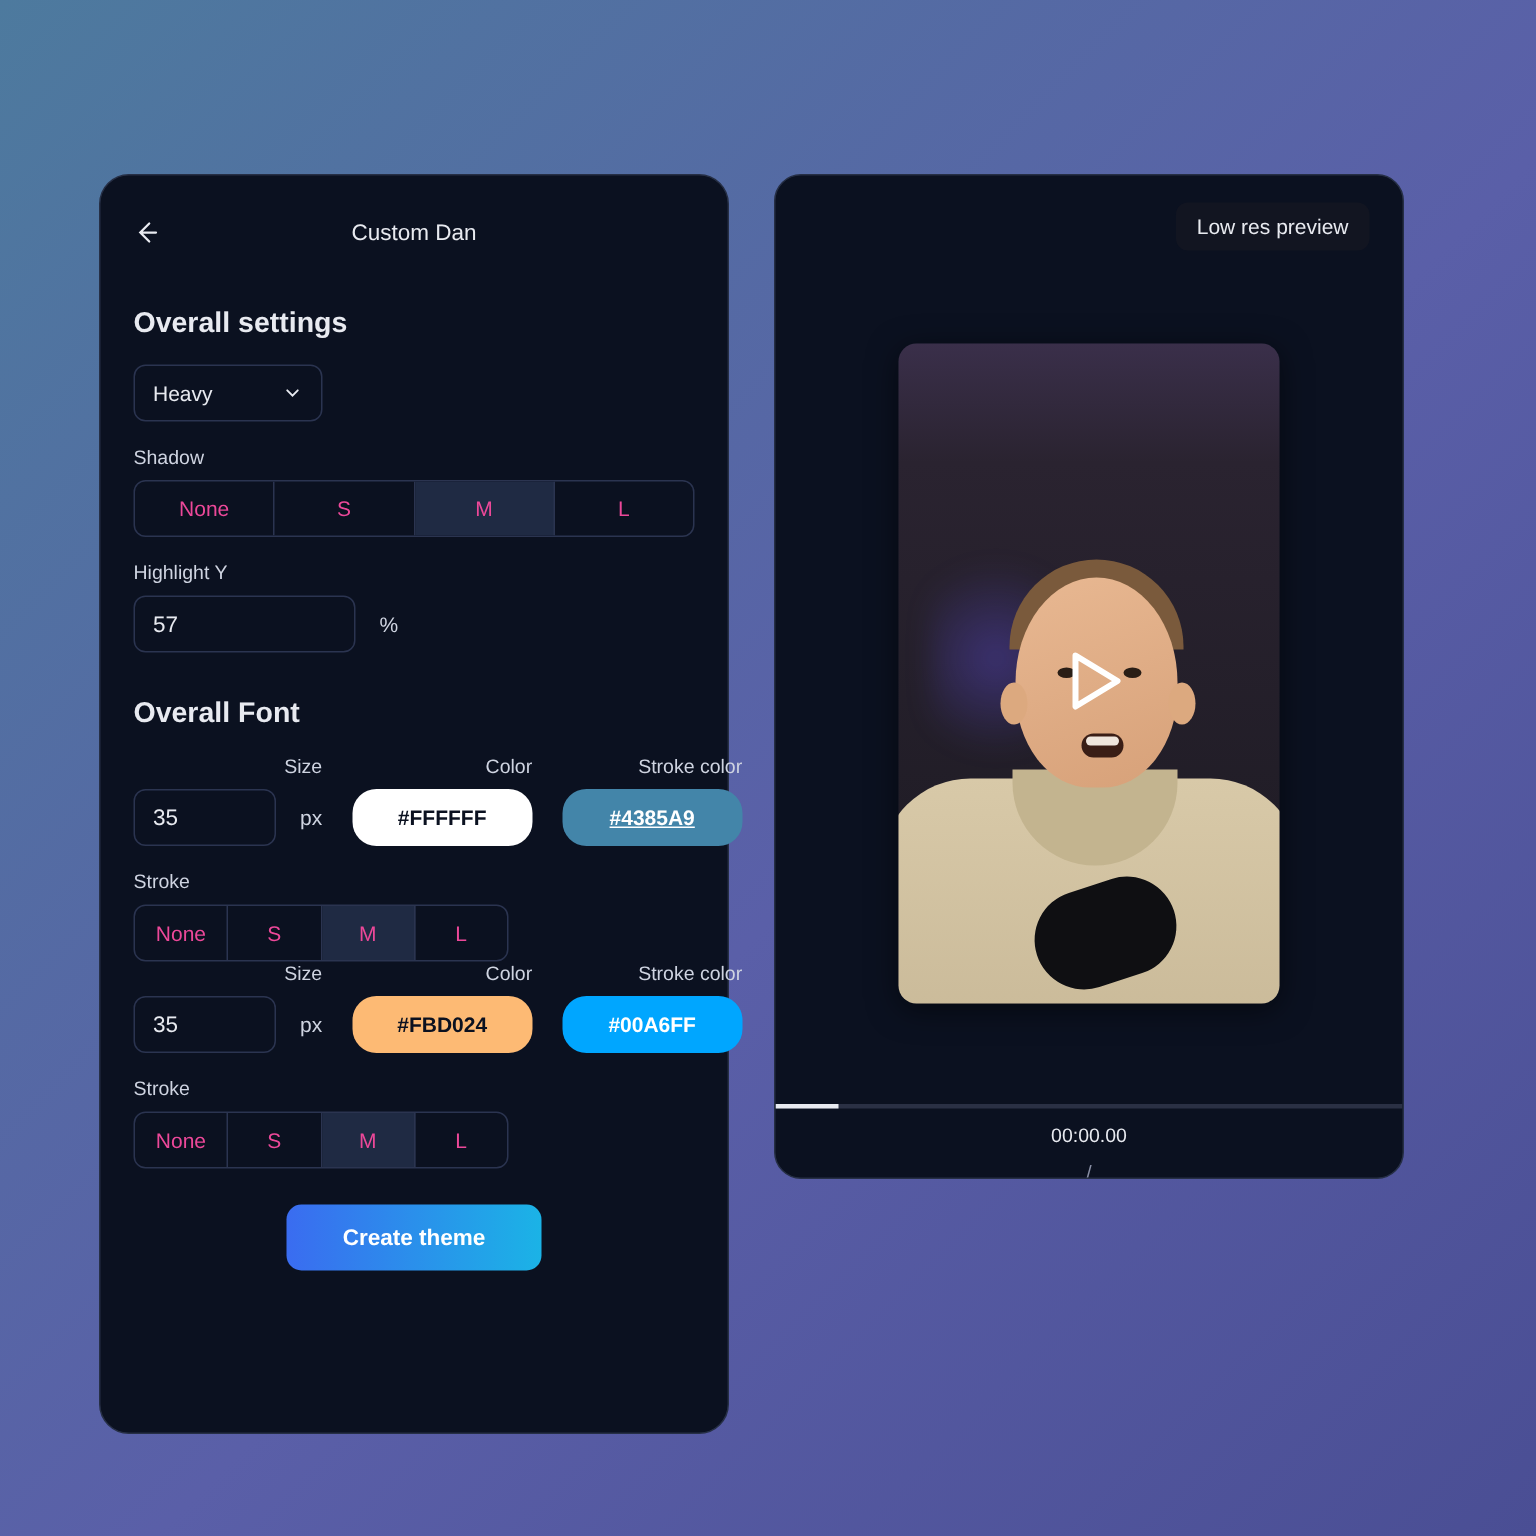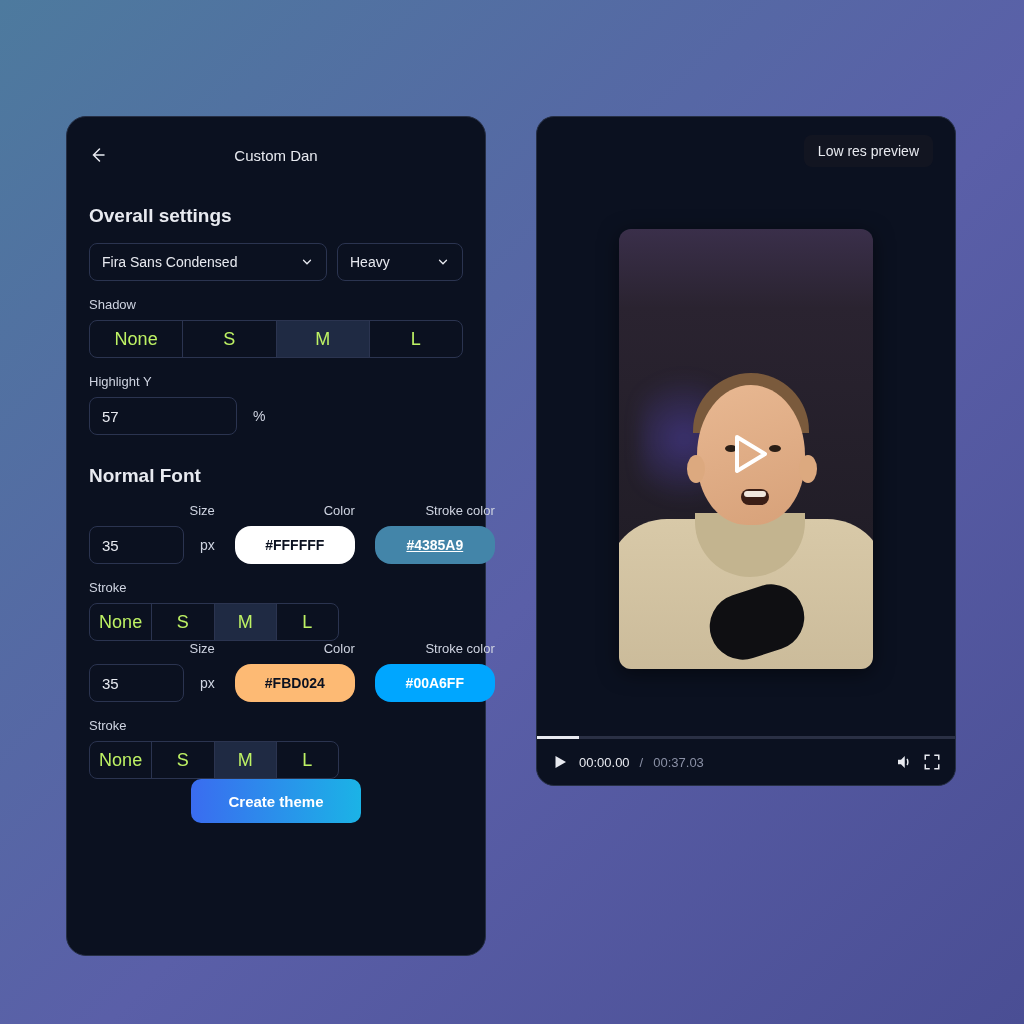--- a/index.html
+++ b/index.html
@@ -5,21 +5,21 @@
   * { box-sizing: border-box; margin: 0; padding: 0; }
   body {
     width: 1024px; height: 1024px;
     background: linear-gradient(135deg, #4d7a9e 0%, #5a5fa8 55%, #4a4e94 100%);
     border-radius: 56px;
     font-family: -apple-system, BlinkMacSystemFont, "Segoe UI", sans-serif;
     color: #e8eaf0;
     overflow: hidden;
     position: relative;
   }
-  .stage { position: absolute; inset: 0; padding: 116px 38px 40px 66px; display: flex; gap: 50px; }
+  .stage { position: absolute; inset: 0; padding: 116px 38px 40px 66px; display: flex; gap: 30px; }
 
   .panel {
     background: #0b1120;
     border: 1px solid #262f45;
     border-radius: 20px;
   }
   .settings { width: 420px; height: 840px; padding: 24px 22px 26px; display: flex; flex-direction: column; }
   .preview  { width: 420px; height: 670px; position: relative; border-radius: 18px; overflow: hidden; }
 
   .top-row { display: flex; align-items: center; height: 28px; margin-bottom: 26px; }
@@ -38,21 +38,21 @@
     padding: 0 12px; font-size: 14px; cursor:pointer;
   }
   .dropdown.small { flex: 0 0 126px; }
   .chev { width:14px; height:14px; }
 
   .seg { display:flex; border:1px solid #2b3450; border-radius:8px; overflow:hidden; height:38px; }
   .seg.full { width: 100%; }
   .seg.w250 { width: 250px; }
   .seg button {
     flex:1; background:transparent; border:none; border-right:1px solid #2b3450;
-    color:#bef264; font-size:18px; cursor:pointer;
+    color:#ec4899; font-size:14px; cursor:pointer;
   }
   .seg button:last-child { border-right:none; }
   .seg button.active { background:#1f2a43; }
 
   .num-input {
     width: 148px; height:38px; border:1px solid #2b3450; border-radius:8px; background:#0b1120;
     color:#e8eaf0; font-size:15px; padding:0 12px;
   }
   .num-input.sm { width: 95px; }
   .unit { font-size:14px; color:#cfd4e1; margin-left:6px; }
@@ -61,21 +61,21 @@
   .swatch {
     width: 120px; height:38px; border-radius:16px; display:flex; align-items:center; justify-content:center;
     font-size:14px; font-weight:600; cursor:pointer;
   }
   .sw-white { background:#ffffff; color:#0b1120; }
   .sw-teal  { background:#4385A9; color:#ffffff;text-decoration:underline; }
   .sw-yellow{ background:#fdba74; color:#0b1120; }
   .sw-blue  { background:#00A6FF; color:#ffffff; }
 
   .cta {
-    align-self:center; width:170px; height:44px; border:none; border-radius:10px;
+    align-self:center; margin-top:24px; width:170px; height:44px; border:none; border-radius:10px;
     background: linear-gradient(90deg,#3a6cf0,#1bb3e6); color:#fff; font-size:15px; font-weight:600; cursor:pointer;
   }
 
   
   .badge {
     position:absolute; top:18px; right:22px; background:rgba(20,22,34,0.92);
     border-radius:8px; padding:8px 14px; font-size:14px;
   }
   .video-area {
     position:absolute; top:112px; left:82px; width:254px; height:440px; border-radius:12px;
@@ -92,21 +92,21 @@
   .mouth { position:absolute; top:260px; left:122px; width:28px; height:16px; background:#3a1e16; border-radius:14px; }
   .teeth { position:absolute; top:262px; left:125px; width:22px; height:6px; background:#efe6dd; border-radius:3px; }
   .hoodie { position:absolute; top:290px; left:-12px; width:280px; height:200px; background:linear-gradient(180deg,#d8c9a8,#c7b796); border-radius:60px 60px 0 0; }
   .hood-neck { position:absolute; top:284px; left:76px; width:110px; height:64px; background:#c3b48f; border-radius:0 0 56px 56px; }
   .mic { position:absolute; top:360px; left:90px; width:96px; height:66px; background:#0f0f12; border-radius:48px; transform:rotate(-18deg); }
   .play-btn { position:absolute; top:200px; left:104px; width:50px; height:50px; }
   .play-tri { fill:none; stroke:#fff; stroke-width:4; stroke-linejoin:round; }
 
   .progress { position:absolute; left:0; right:0; bottom:46px; height:3px; background:#2a3044; }
   .progress-fill { height:100%; width:10%; background:#e8eaf0; }
-  .transport { position:absolute; left:0; right:0; bottom:0; height:46px; display:flex; align-items:center; padding:0 14px; gap:10px; font-size:13px; }
+  .transport { position:absolute; left:0; right:0; bottom:0; height:46px; display:flex; align-items:center; padding:0 14px; gap:10px; font-size:13px;flex-direction:column; }
   .time-sep { color:#8a90a5; }
   .dur { color:#8a90a5; }
   .spacer { flex:1; }
   .ic { width:18px; height:18px; cursor:pointer; }
 </style>
 </head>
 <body>
 
 <div class="stage">
 
@@ -117,26 +117,20 @@
             <path d="M14 4l-8 8 8 8M6 12h14" stroke="#e8eaf0" stroke-width="2" fill="none" stroke-linecap="round"></path>
           </svg>
       </div>
       <div class="top-title">Custom Dan</div>
       <div style="width:18px"></div>
     </div>
 
     <div class="section-h">Overall settings</div>
 
     <div class="row" style="margin-bottom:16px;">
-      <div class="dropdown">
-        <span>Fira Sans Condensed</span>
-        <svg class="chev" viewBox="0 0 24 24">
-            <path d="M6 9l6 6 6-6" stroke="#e8eaf0" stroke-width="2.2" fill="none" stroke-linecap="round"></path>
-          </svg>
-      </div>
       <div class="dropdown small">
         <span>Heavy</span>
         <svg class="chev" viewBox="0 0 24 24">
             <path d="M6 9l6 6 6-6" stroke="#e8eaf0" stroke-width="2.2" fill="none" stroke-linecap="round"></path>
           </svg>
       </div>
     </div>
 
     <span class="lbl">Shadow</span>
     <div class="seg full">
@@ -145,21 +139,21 @@
       <button class="active">M</button>
       <button>L</button>
     </div>
 
     <span class="lbl" style="margin-top:16px;">Highlight Y</span>
     <div class="row">
       <input class="num-input" value="57" style="">
       <span class="unit">%</span>
     </div>
 
-    <div class="section-h tight">Normal Font</div>
+    <div class="section-h tight">Overall Font</div>
     <div class="row" style="gap:20px; align-items:flex-end;">
       <div class="col">
         <span class="lbl">Size</span>
         <div class="row">
           <input class="num-input sm" value="35" style="">
           <span class="unit">px</span>
         </div>
       </div>
       <div class="col">
         <span class="lbl">Color</span>

